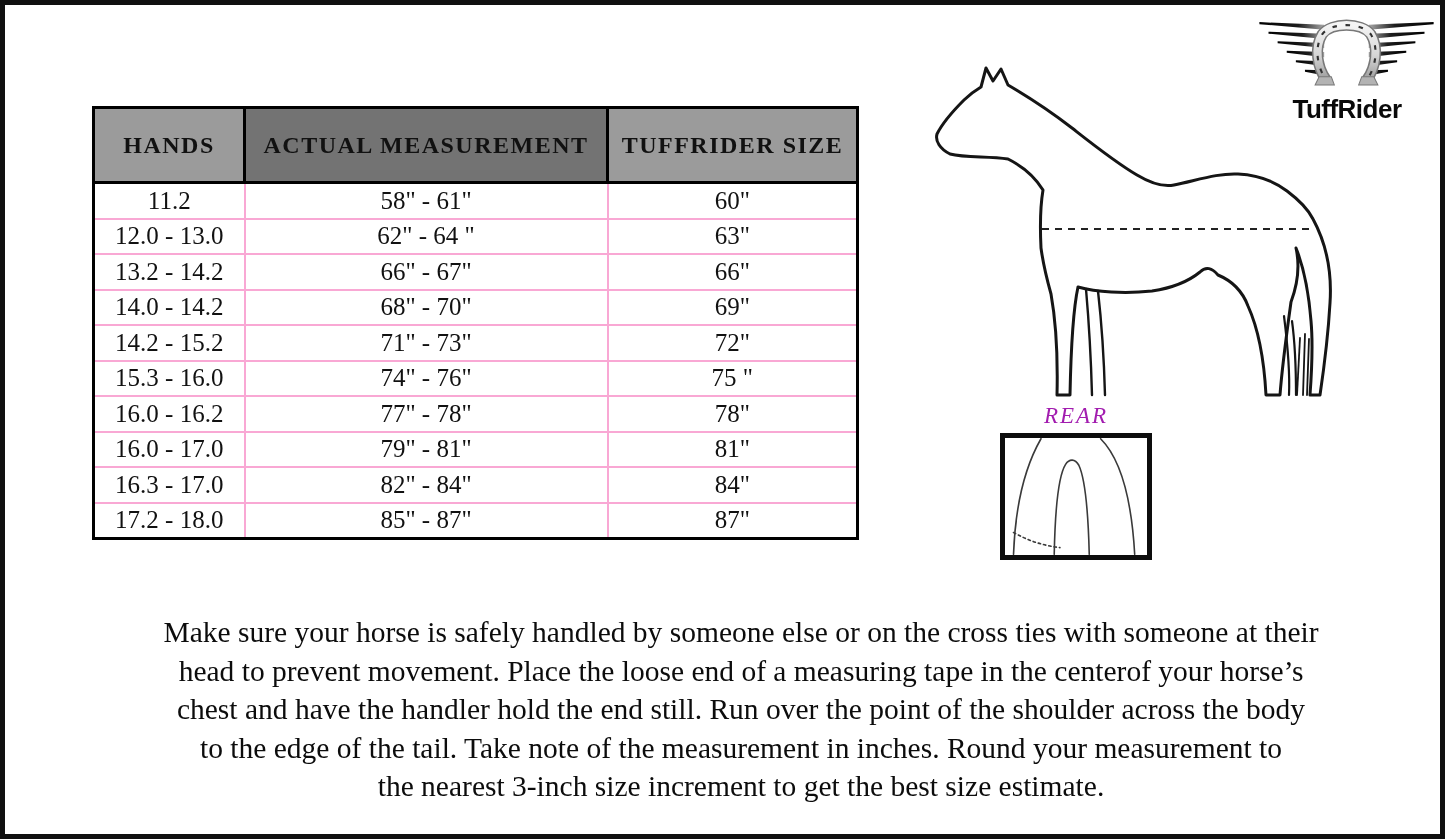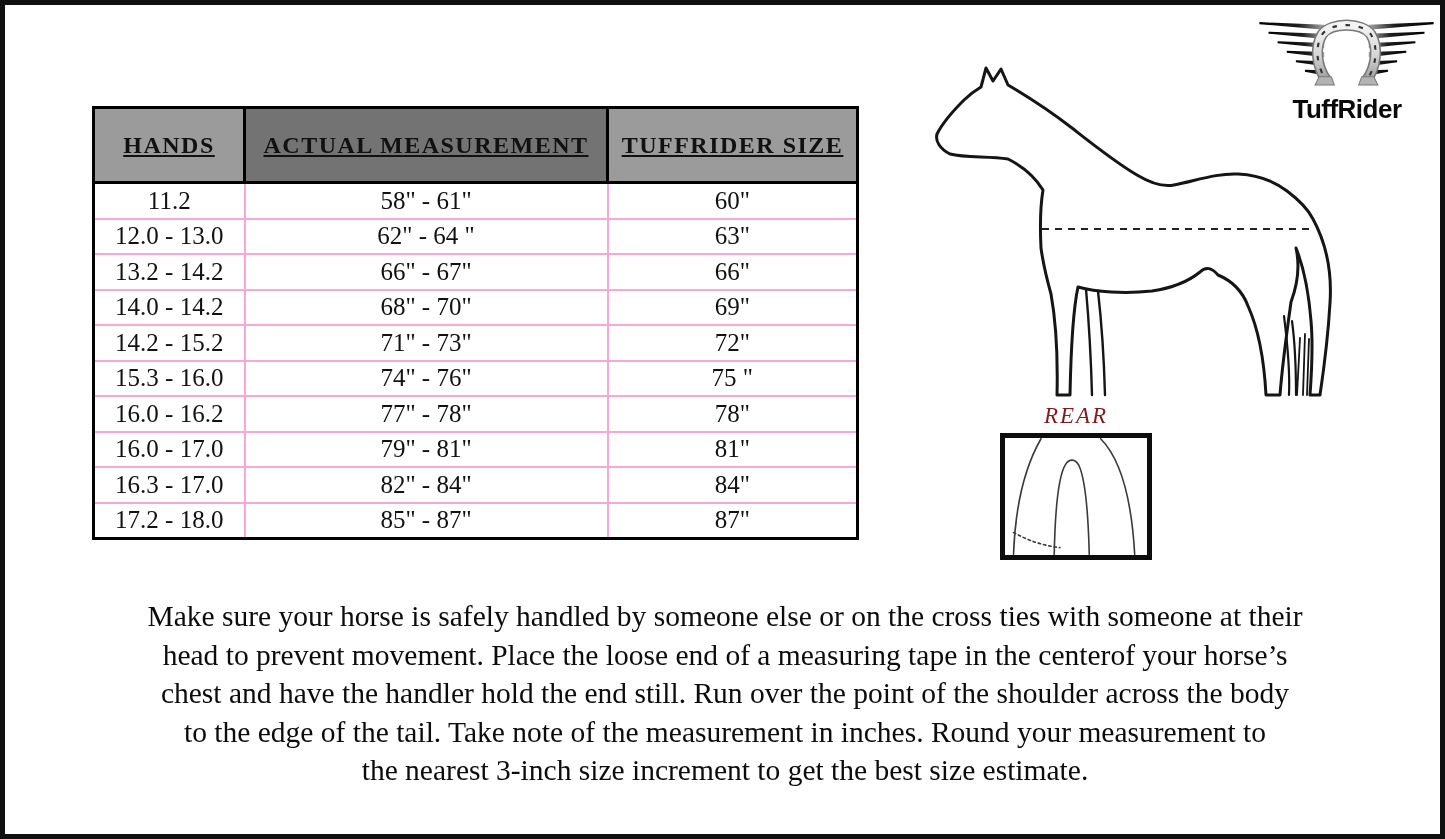--- a/index.html
+++ b/index.html
@@ -11,21 +11,21 @@
   
   .size-table{
     position:absolute;left:87px;top:101px;
     border-collapse:collapse;table-layout:fixed;
     border:3px solid #000;
   }
   .size-table th{
     border:3px solid #000;
     height:70px;
     font-weight:bold;font-size:24px;letter-spacing:1.5px;
-    text-align:center;vertical-align:middle;text-decoration:underline;
+    text-align:center;vertical-align:middle;
   }
   .size-table td{
     border:2px solid #f9a8d4;
     height:31.5px;
     font-size:25px;text-align:center;vertical-align:middle;
     background:#fff;white-space:pre;
   }
   .col-hands{width:146px;}
   .col-measure{width:358px;}
   .col-size{width:245px;}
@@ -35,31 +35,31 @@
   .logo{position:absolute;left:1248px;top:8px;width:188px;text-align:center;}
   .brand-text{
     font-family:"Liberation Sans", sans-serif;font-weight:bold;
     font-size:26px;letter-spacing:-0.5px;color:#0a0a0a;margin-top:0px;line-height:1;
   }
   
   .view{position:absolute;text-align:center;}
   .view-rear{left:995px;top:398px;width:152px;}
   .view-chest{left:1186px;top:398px;width:162px;}
   .view-label{
-    font-style:italic;font-size:23px;letter-spacing:2px;color:#7f1d1d;
+    font-style:italic;font-size:23px;letter-spacing:2px;color:#a21caf;
     margin-bottom:4px;
   }
   .view-box{
     border:5px solid #0d0d0d;background:#fff;box-sizing:border-box;
     height:127px;
   }
   .view-box svg{display:block;width:100%;height:100%;}
   
   .instructions{
-    position:absolute;left:16px;top:592px;width:1408px;margin:0;
+    position:absolute;left:16px;top:592px;width:1408px;margin:16px;
     font-size:29.5px;line-height:38.5px;text-align:center;white-space:pre-line;
     color:#0c0c0c;
   }
 </style>
 </head>
 <body>
 
 <div class="frame">
 
   <table class="size-table">

